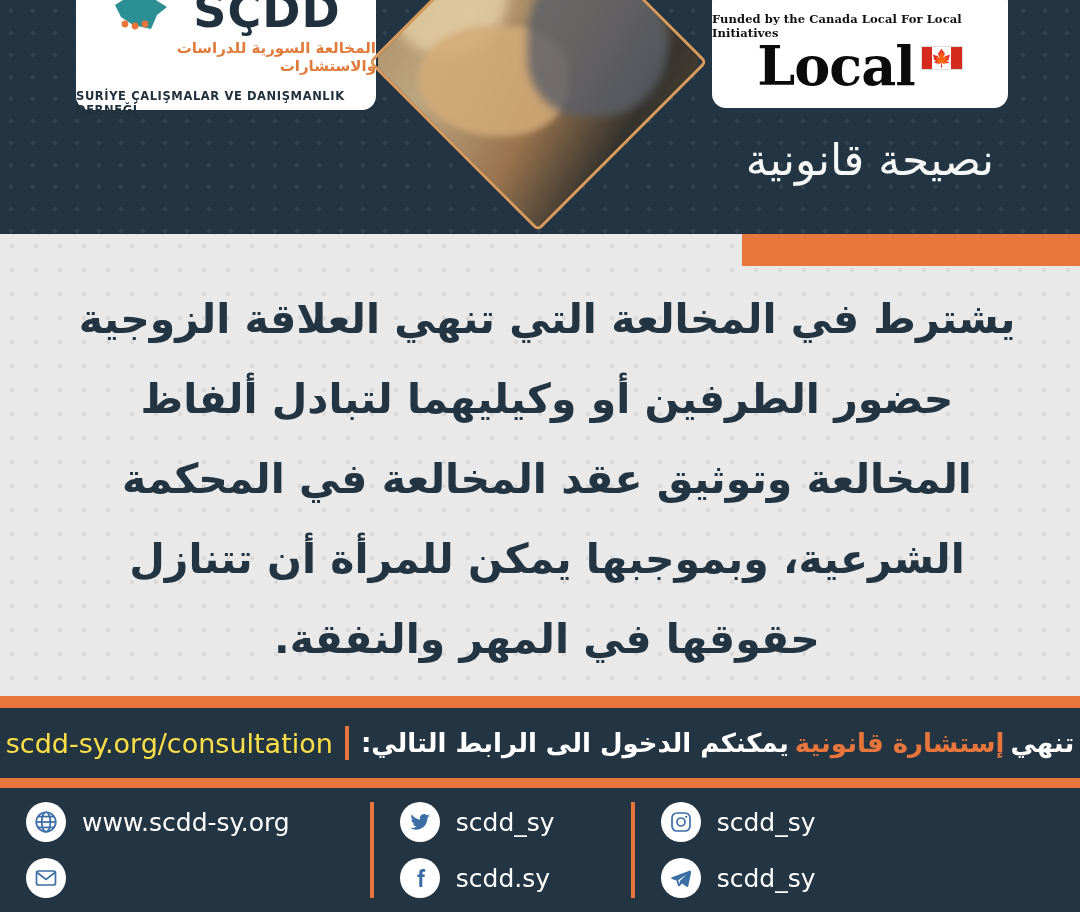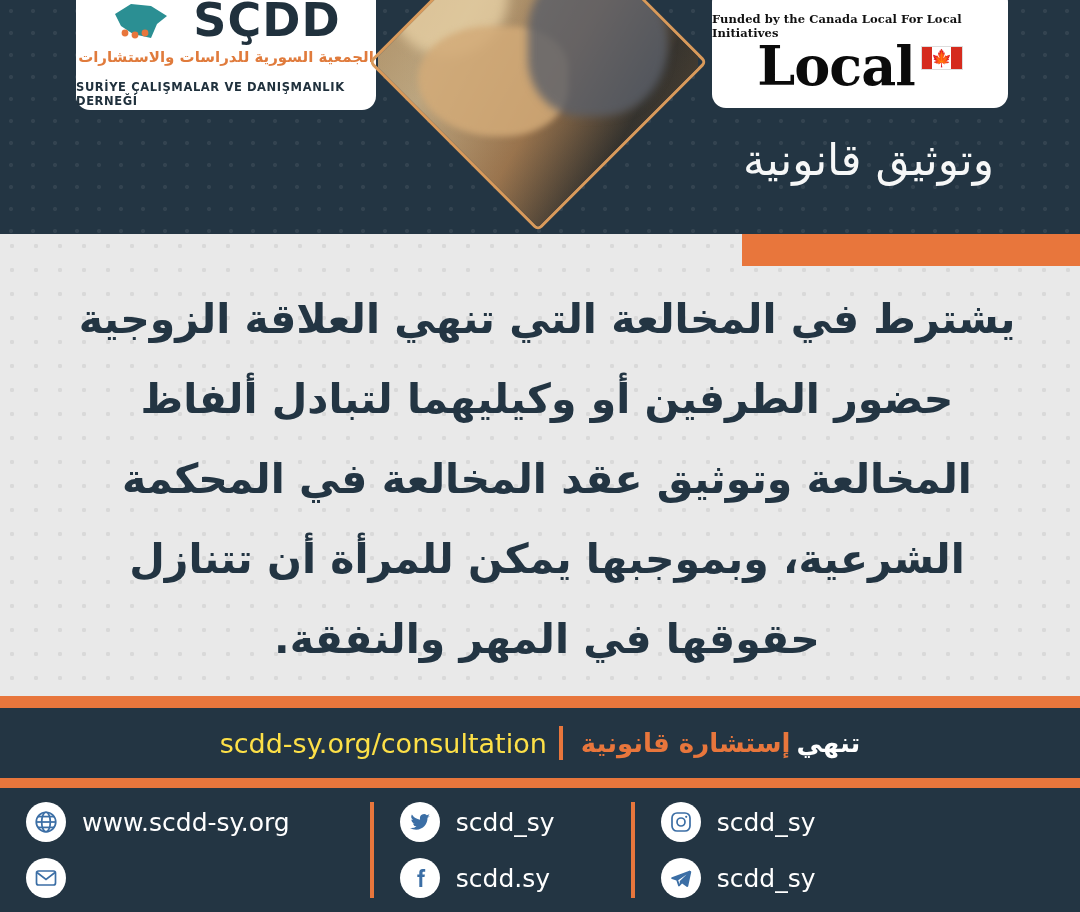--- a/index.html
+++ b/index.html
@@ -225,21 +225,21 @@
         <span class="scdd-map">
           <svg width="62" height="42" viewBox="0 0 62 42">
             <path d="M4 14 L20 4 L40 6 L56 16 L46 24 L40 38 L22 34 L10 26 Z" fill="#2b8f93"></path>
             <circle cx="14" cy="33" r="3.4" fill="#e8763c"></circle>
             <circle cx="24" cy="35" r="3.4" fill="#e8763c"></circle>
             <circle cx="34" cy="33" r="3.4" fill="#e8763c"></circle>
           </svg>
         </span>
         <span class="scdd-word">SÇDD</span>
       </div>
-      <div class="scdd-ar">الجمعية السورية للدراسات والاستشارات</div>
+      <div class="scdd-ar">المخالعة السورية للدراسات والاستشارات</div>
       <div class="scdd-tr">SURİYE ÇALIŞMALAR VE DANIŞMANLIK DERNEĞİ</div>
     </div>
 
     <div class="photo-frame">
       <div class="photo-inner">
         <div class="blob3"></div>
         <div class="blob1"></div>
         <div class="blob2"></div>
       </div>
     </div>
@@ -249,33 +249,34 @@
       <div class="canada-row">
         <span class="canada-word">Local</span>
         <span class="canada-flag">
           <span class="bar l"></span>
             <span class="bar r"></span>
           <span class="leaf">🍁</span>
         </span>
       </div>
     </div>
 
-    <div class="nasiha">وتوثيق قانونية</div>
+    <div class="nasiha">نصيحة قانونية</div>
   </div>
 
   <div class="body-area">
     <div class="orange-tab"></div>
     <div class="body-text">يشترط في المخالعة التي تنهي العلاقة الزوجية حضور الطرفين أو وكيليهما لتبادل ألفاظ المخالعة وتوثيق عقد المخالعة في المحكمة الشرعية، وبموجبها يمكن للمرأة أن تتنازل حقوقها في المهر والنفقة.</div>
   </div>
 
   <div class="cta-divider"></div>
   <div class="cta">
     <div class="cta-inner">
       <span class="cta-txt">تنهي</span>
       <span class="cta-hl">إستشارة قانونية</span>
+      <span class="cta-txt">يمكنكم  الدخول الى الرابط التالي:</span>
       <span class="cta-bar"></span>
       <span class="cta-url">scdd-sy.org/consultation</span>
     </div>
   </div>
   <div class="cta-bottom"></div>
 
   <div class="footer">
 
     <div class="fcol c1">
       <div class="frow">

